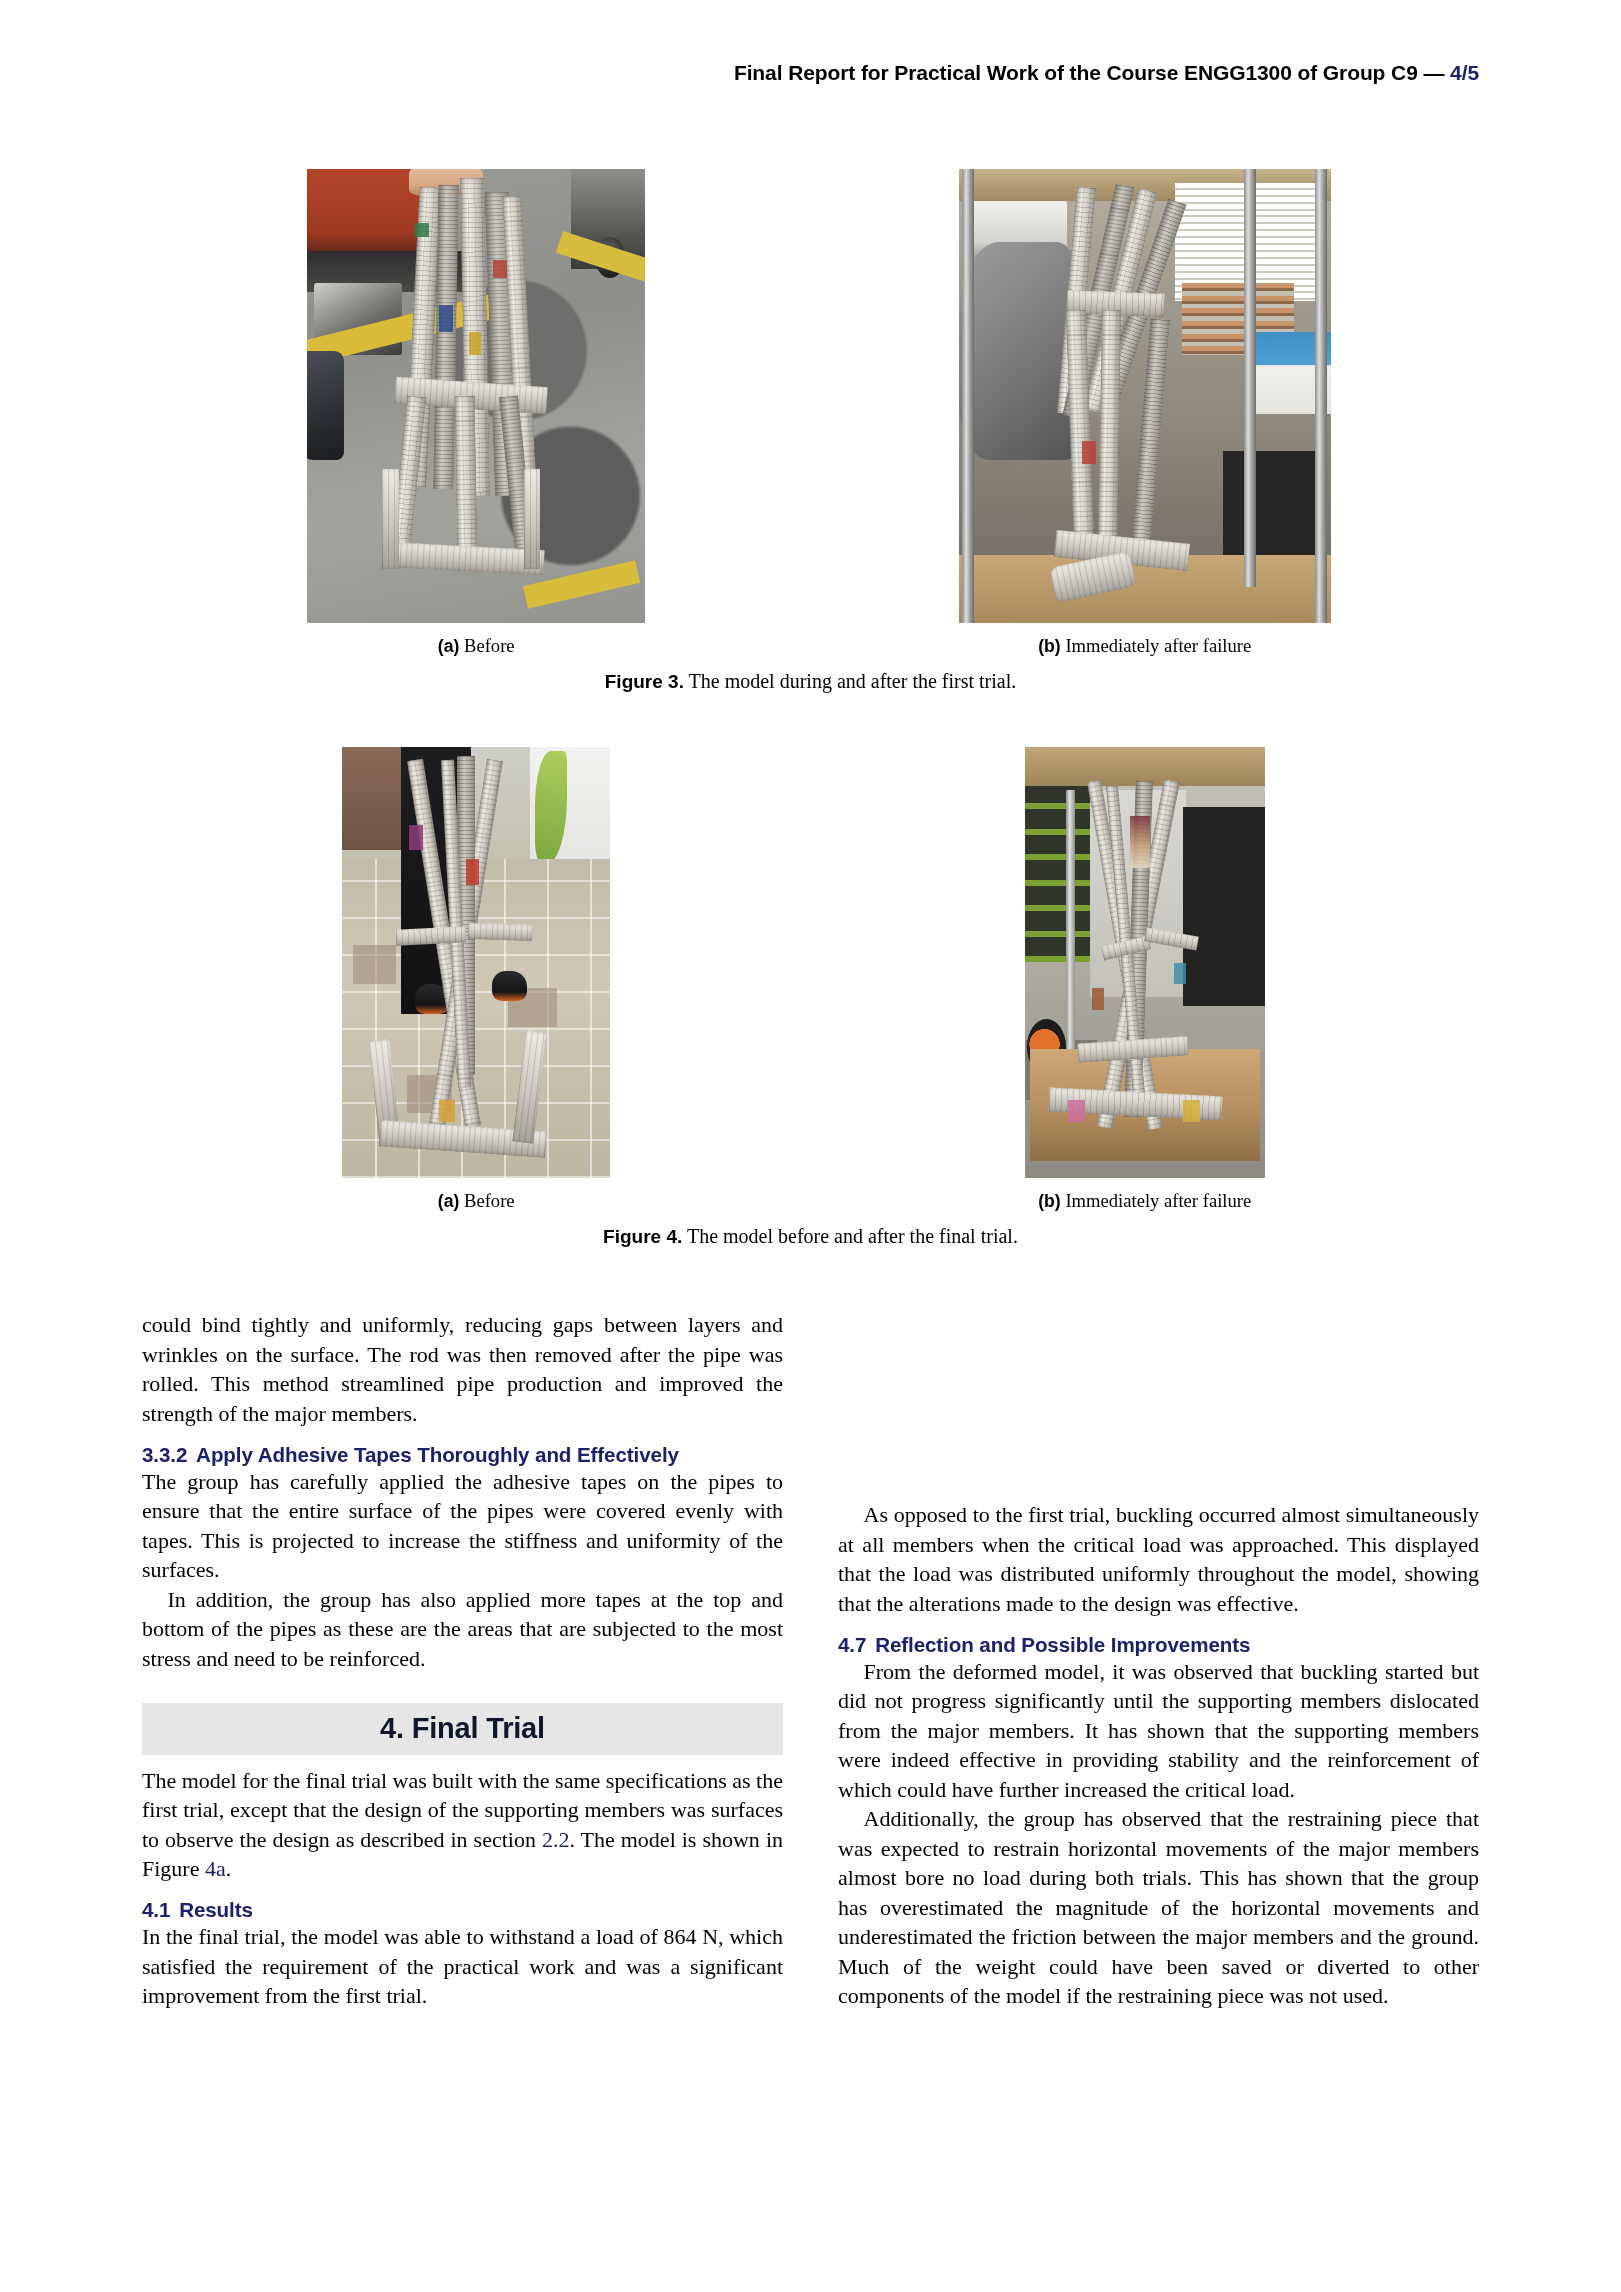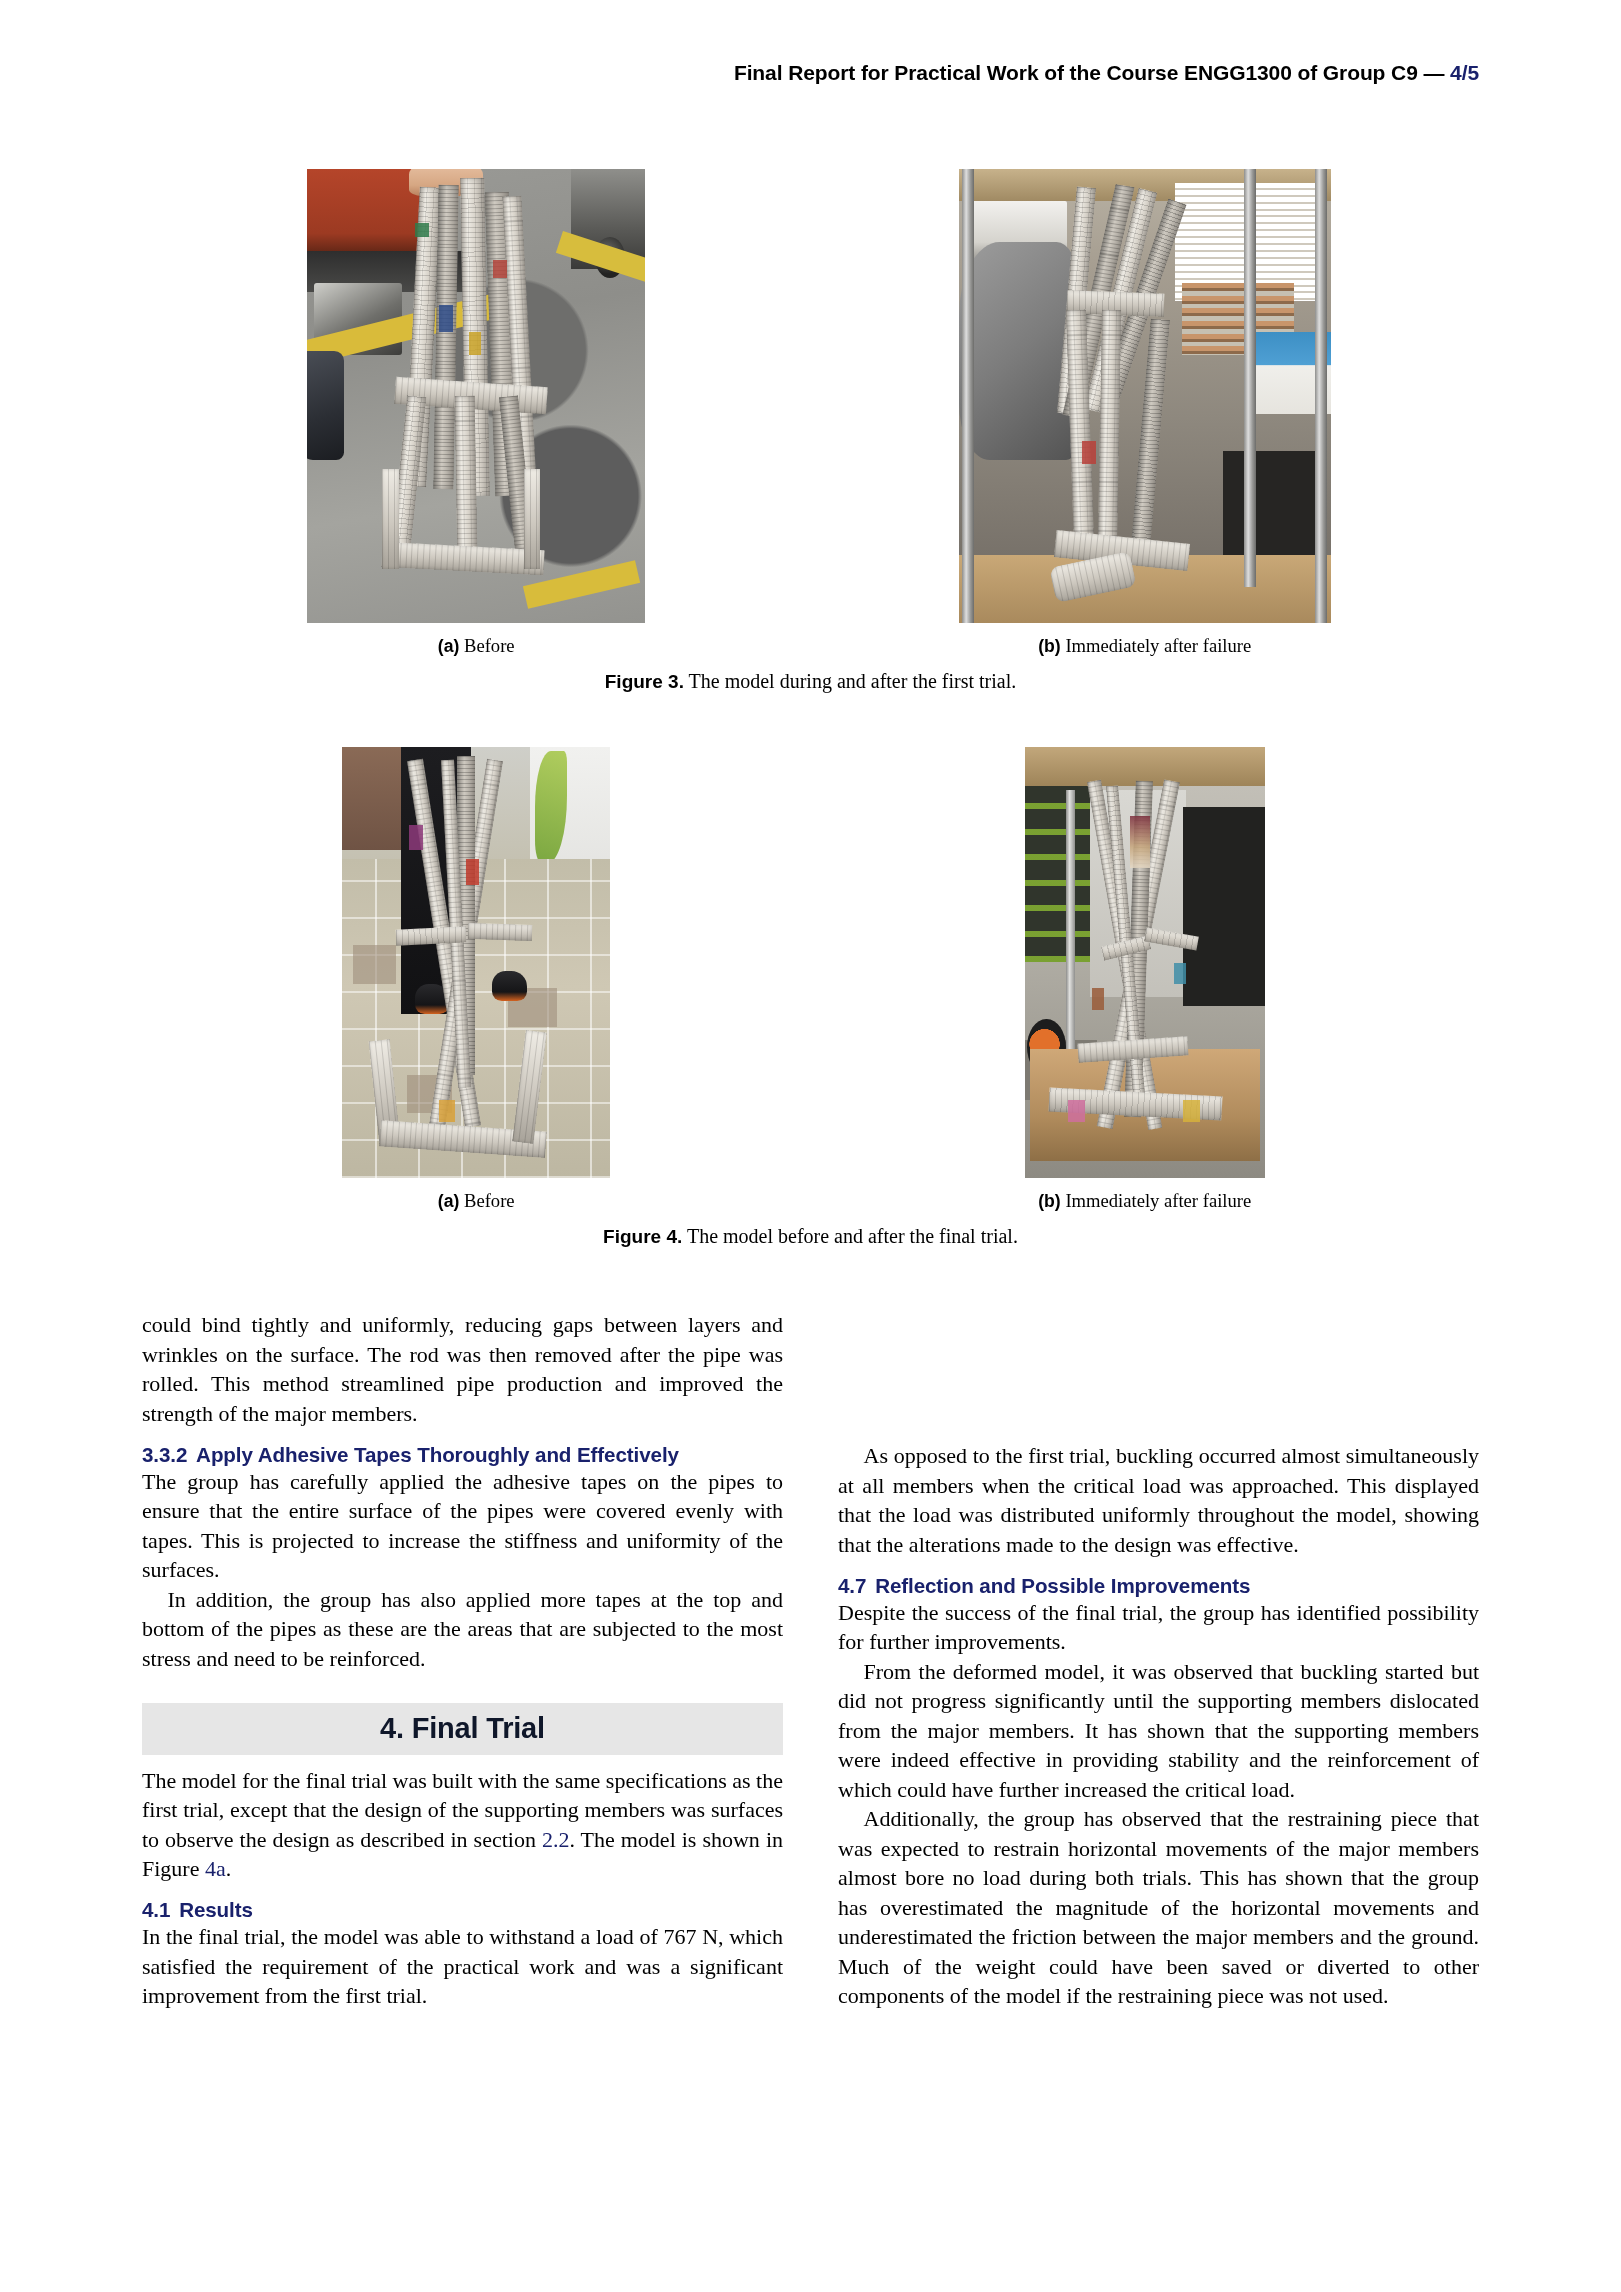--- a/index.html
+++ b/index.html
@@ -518,32 +518,31 @@
 
       <div class="section-band">
         <h2>4. Final Trial</h2>
       </div>
 
       <p class="body"><span>The model for the final trial was built with the same specifications as the first trial, except that the design of the supporting members was surfaces to observe the design as described in section </span><a class="ref" href="#">2.2</a><span>. The model is shown in Figure </span><a class="ref" href="#">4a</a><span>.</span></p>
 
       <h3 class="sub">
         <span class="num">4.1</span><span>Results</span>
       </h3>
-      <p class="body">In the final trial, the model was able to withstand a load of 767 N, which satisfied the requirement of the practical work and was a significant improvement from the first trial.</p>
+      <p class="body">In the final trial, the model was able to withstand a load of 864 N, which satisfied the requirement of the practical work and was a significant improvement from the first trial.</p>
 
     </div>
 
     <div class="col">
 
       <p class="body indent">As opposed to the first trial, buckling occurred almost simultaneously at all members when the critical load was approached. This displayed that the load was distributed uniformly throughout the model, showing that the alterations made to the design was effective.</p>
 
       <h3 class="sub">
         <span class="num">4.7</span><span>Reflection and Possible Improvements</span>
       </h3>
-      <p class="body">Despite the success of the final trial, the group has identified possibility for further improvements.</p>
       <p class="body indent">From the deformed model, it was observed that buckling started but did not progress significantly until the supporting members dislocated from the major members. It has shown that the supporting members were indeed effective in providing stability and the reinforcement of which could have further increased the critical load.</p>
       <p class="body indent">Additionally, the group has observed that the restraining piece that was expected to restrain horizontal movements of the major members almost bore no load during both trials. This has shown that the group has overestimated the magnitude of the horizontal movements and underestimated the friction between the major members and the ground. Much of the weight could have been saved or diverted to other components of the model if the restraining piece was not used.</p>
 
     </div>
 
   </div>
 
 </div>
 
 

